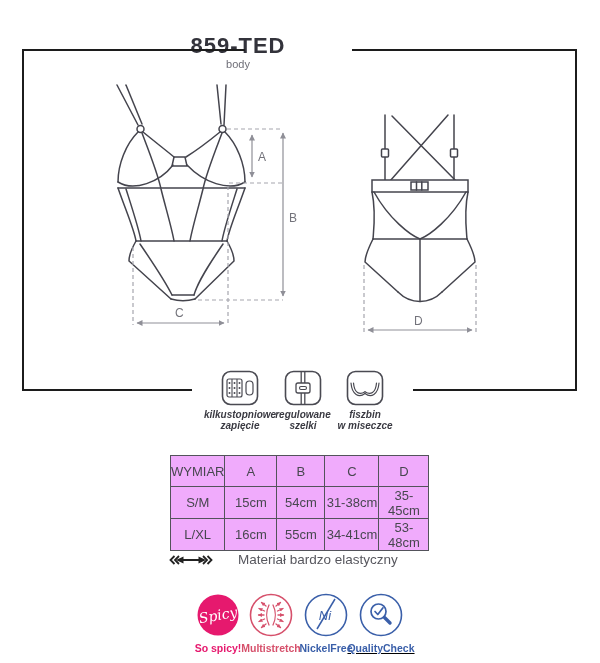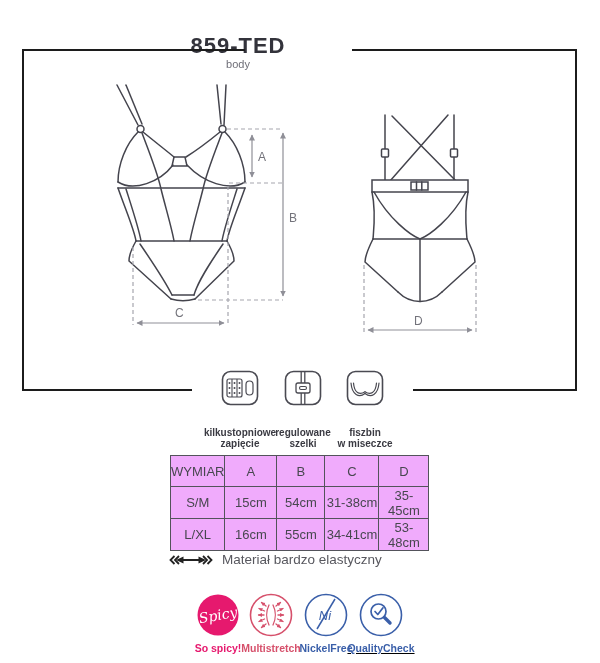--- a/index.html
+++ b/index.html
@@ -11,33 +11,33 @@
   .abs { position:absolute; }
 
   
   #title-block { top:34px; left:0; width:476px; text-align:center; }
   #model-name { font-size:22px; font-weight:600; color:#33333b; letter-spacing:1px; line-height:24px; }
   #model-sub  { font-size:11px; color:#6f6f78; line-height:13px; }
 
   
   .feature { top:370px; width:96px; text-align:center; }
   .feature .ficon { display:block; margin:0 auto; }
-  .feature .flabel { margin-top:21px; font-size:10px; font-weight:700; color:#3a3a42; line-height:11px; }
+  .feature .flabel { margin-top:3px; font-size:10px; font-weight:700; color:#3a3a42; line-height:11px;font-style:italic; }
 
   
   #size-table { top:455px; left:170px; border-collapse:collapse; table-layout:fixed; }
   #size-table td, #size-table th {
     border:1px solid #53535b; font-size:13px; font-weight:400; color:#47474f;
     text-align:center; vertical-align:middle; padding:0; background:#f0abfc;
   }
   #size-table th { height:31px; }
   #size-table td { height:32px; }
 
   
-  #material-row { top:552px; left:168px; display:flex; align-items:center; gap:8px; }
+  #material-row { top:552px; left:168px; display:flex; align-items:center; gap:24px; }
   #material-text { font-size:13.5px; color:#57575e; }
 
   
   .badge { top:593px; width:70px; text-align:center; }
   .badge .blabel { margin-top:1px; font-size:10.5px; font-weight:700; }
 </style>
 </head>
 <body>
 
 <div id="page">

